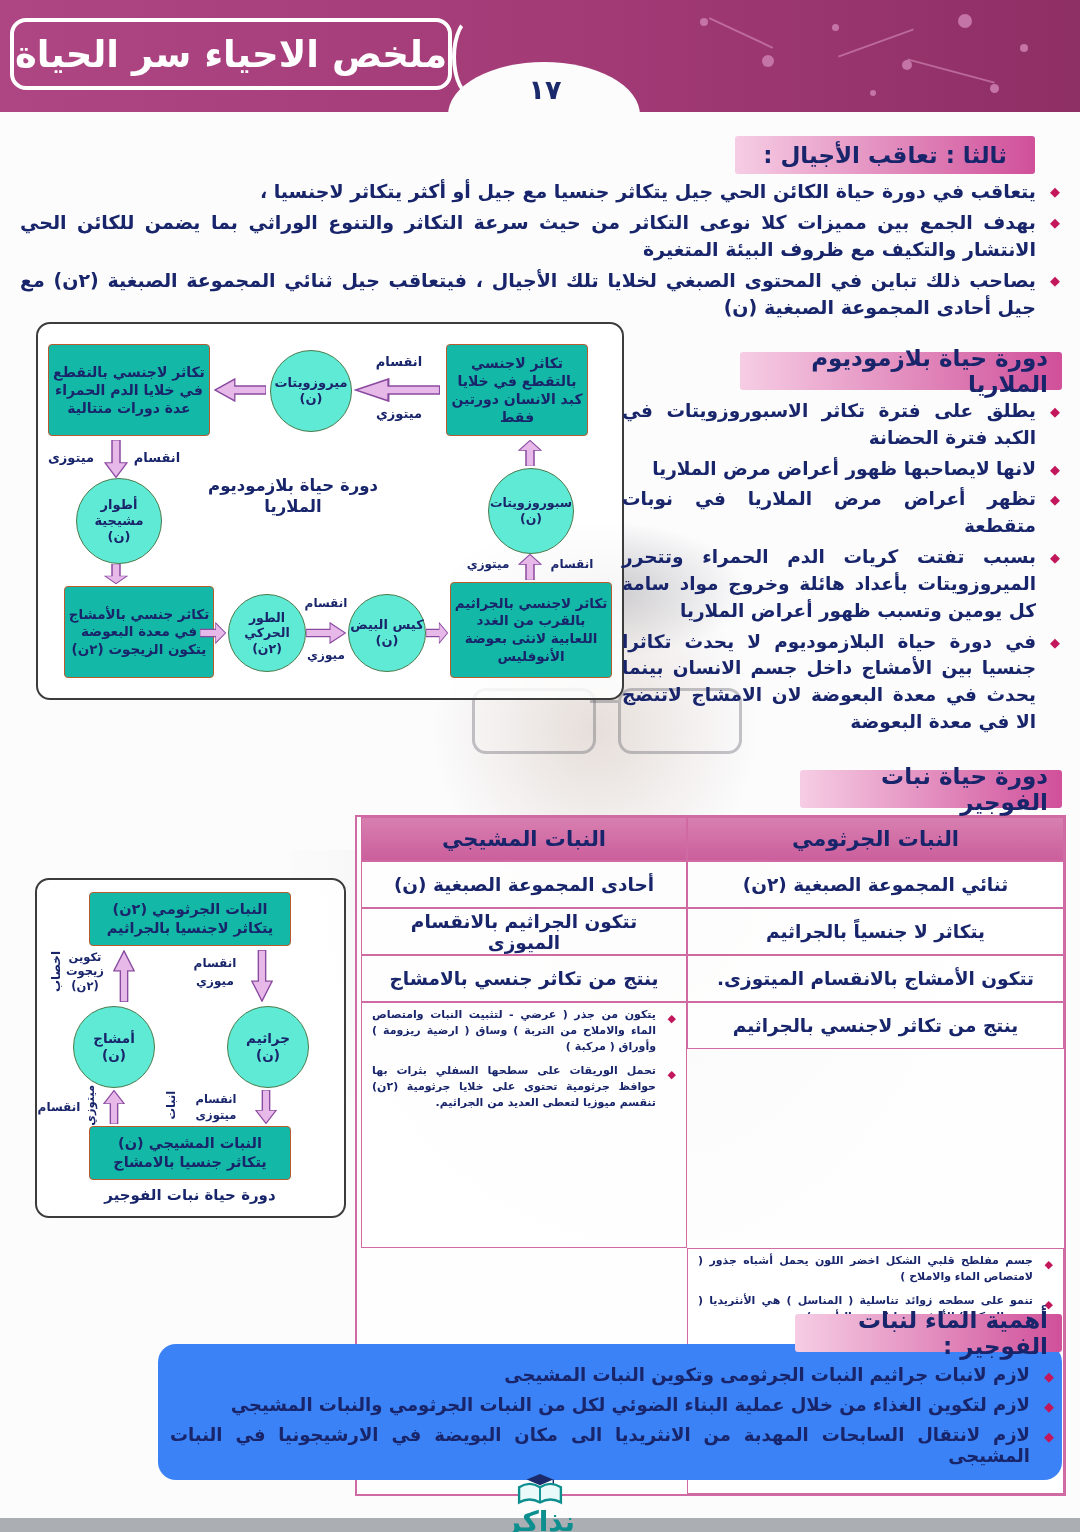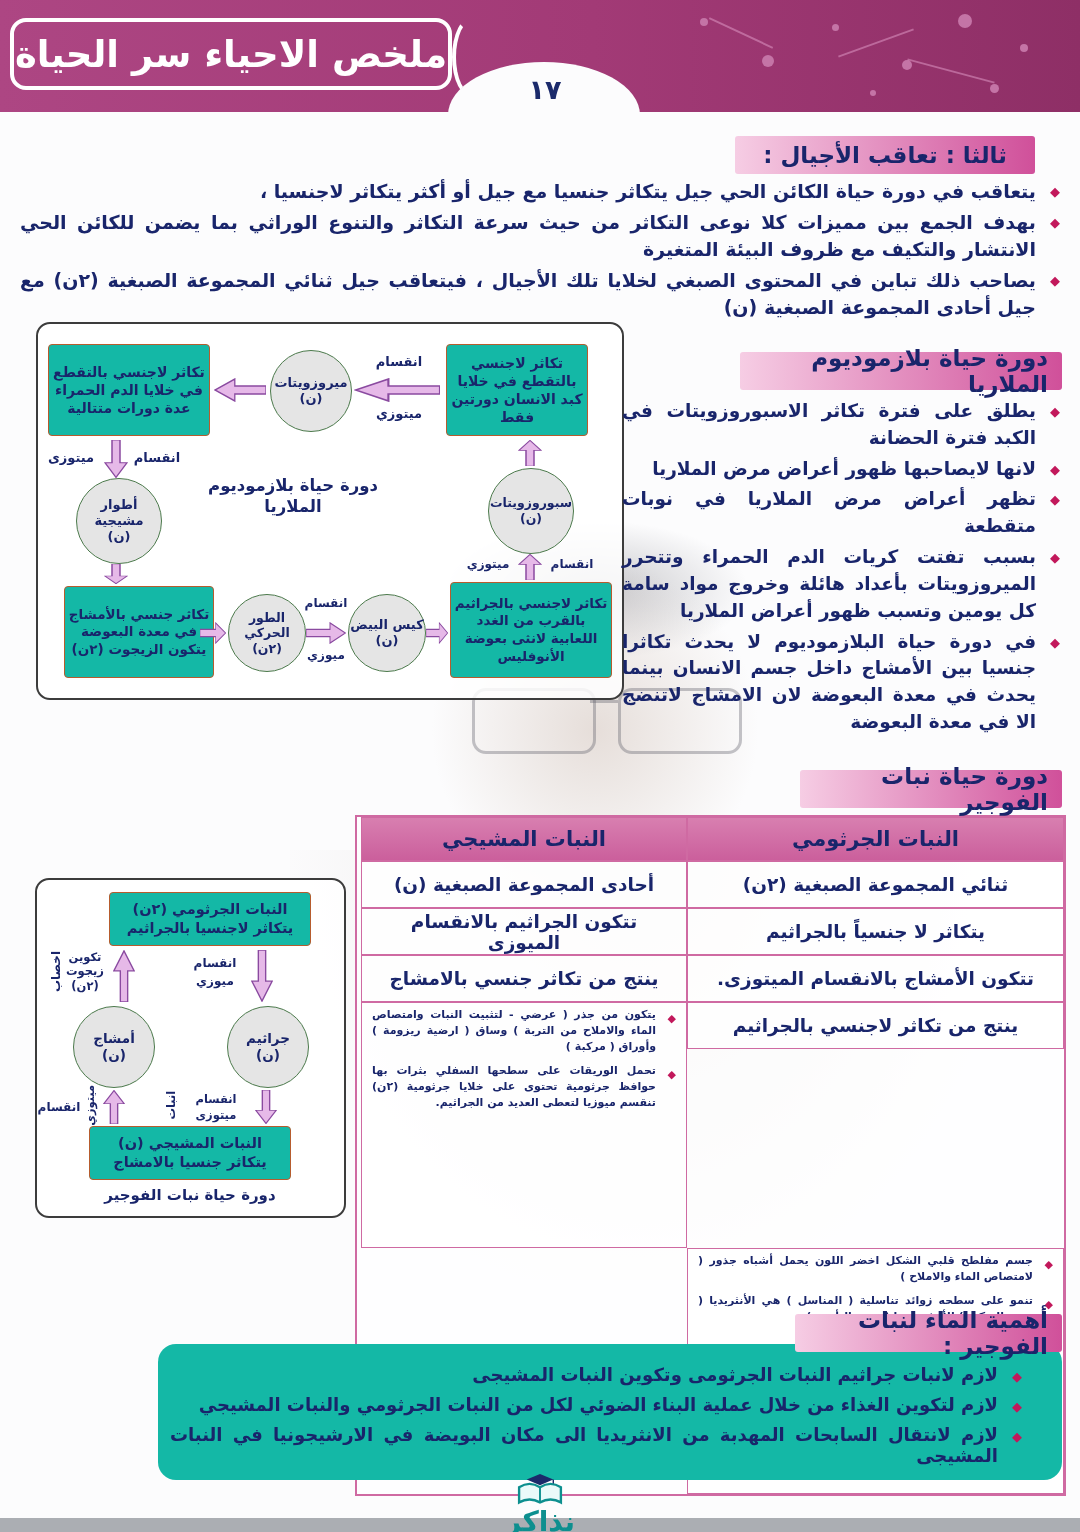--- a/index.html
+++ b/index.html
@@ -37,43 +37,43 @@
   
   .bullets{position:absolute;z-index:1;font-weight:bold;}
   .b{position:relative;padding-right:26px;text-align:justify;margin-bottom:4px;}
   .b::before{content:"◆";position:absolute;right:2px;top:5px;font-size:13px;color:#c2185b;}
   
   .diag{position:absolute;background:rgba(255,255,255,.84);border:2px solid #3c3c3c;
         border-radius:14px;z-index:1;}
   .ybox{position:absolute;background:#14b8a6;border:1.6px solid #b65c2e;border-radius:4px;
         color:#19256b;font-weight:bold;text-align:center;display:flex;align-items:center;
         justify-content:center;padding:3px;box-sizing:border-box;line-height:1.3;}
-  .circ{position:absolute;background:#e5e5e5;border:1.6px solid #4c7a4c;border-radius:50%;
+  .circ{position:absolute;background:#5eead4;border:1.6px solid #4c7a4c;border-radius:50%;
         color:#19256b;font-weight:bold;display:flex;align-items:center;justify-content:center;
         text-align:center;line-height:1.25;}
   .pre{white-space:pre-line;}
   .dlbl{position:absolute;color:#19256b;font-weight:bold;font-size:13px;text-align:center;
         line-height:1.25;}
   .rot{transform:rotate(-90deg);transform-origin:center;}
   .arrow{position:absolute;}
   
   .ftable{position:absolute;left:355px;top:815px;width:707px;z-index:1;display:grid;
           grid-template-columns:377px 326px;border:2.5px solid #cf6aa2;background:rgba(255,255,255,.7);}
   .ftable>div{border:1.5px solid #cf6aa2;box-sizing:border-box;display:flex;align-items:center;
               justify-content:center;text-align:center;font-weight:bold;color:#19256b;padding:4px 10px;}
   .th{height:44px;background:linear-gradient(to bottom,#d87fb0,#cb5f9c);font-size:21px;}
   .td{height:47px;font-size:18.5px;background:rgba(255,255,255,.65);}
   .tdl{height:246px;font-size:11px;align-items:flex-start!important;justify-content:flex-start!important;
        flex-direction:column;text-align:right;padding-top:10px;background:rgba(255,255,255,.65);}
   .tb{position:relative;padding-right:20px;text-align:justify;margin-bottom:8px;line-height:1.45;width:100%;
       box-sizing:border-box;}
   .tb::before{content:"◆";position:absolute;right:0;top:4px;font-size:11px;color:#c2185b;}
   
-  .water-box{position:absolute;left:158px;top:1344px;width:904px;height:136px;background:#14b8a6;
-             border-radius:18px;padding:20px 38px 0 12px;box-sizing:border-box;font-size:18px;
+  .water-box{position:absolute;left:158px;top:1344px;width:904px;height:136px;background:#3b82f6;
+             border-radius:18px;padding:20px 6px 0 12px;box-sizing:border-box;font-size:18px;
              font-weight:bold;color:#19256b;z-index:1;}
   .water-box .b{margin-bottom:9px;}
   
   .logo{position:absolute;left:478px;top:1472px;width:124px;text-align:center;z-index:4;}
   .logo-ar{color:#0d8f8f;font-size:28px;font-weight:bold;margin-top:-9px;}
   .logo-en{color:#2a2a33;font-size:13px;font-style:italic;margin-top:-4px;}
   .bottom-strip{position:absolute;left:0;top:1518px;width:1080px;height:14px;background:#abaeb3;z-index:3;}
 </style>
 </head>
 <body>
@@ -203,21 +203,21 @@
       <div class="tb"><span>يتكون من جذر ( عرضي - لتثبيت النبات وامتصاص الماء والاملاح من التربة ) وساق ( ارضية ريزومة ) وأوراق ( مركبة )</span></div>
       <div class="tb"><span>تحمل الوريقات على سطحها السفلي بثرات بها حوافظ جرثومية تحتوى على خلايا جرثومية (٢ن) تنقسم ميوزيا لتعطى العديد من الجراثيم.</span></div>
     </div>
     <div class="tdl">
       <div class="tb"><span>جسم مفلطح قلبي الشكل اخضر اللون يحمل أشباه جذور ( لامتصاص الماء والاملاح )</span></div>
       <div class="tb"><span>تنمو على سطحه زوائد تناسلية ( المناسل ) هي الأنثريديا ( عضو التذكير ) الأرشيجونيا ( عضو التأنيث )</span></div>
     </div>
   </div>
 
   <div class="diag" style="left:35px;top:878px;width:307px;height:336px;">
-    <div class="ybox pre" style="left:52px;top:12px;width:202px;height:54px;font-size:14.5px;margin-left:20px;">النبات الجرثومي (٢ن)
+    <div class="ybox pre" style="left:52px;top:12px;width:202px;height:54px;font-size:14.5px;">النبات الجرثومي (٢ن)
 يتكاثر لاجنسيا بالجراثيم</div>
     <div class="ybox pre" style="left:52px;top:246px;width:202px;height:54px;font-size:14.5px;">النبات المشيجي (ن)
 يتكاثر جنسيا بالامشاج</div>
     <div class="circ pre" style="left:36px;top:126px;width:80px;height:80px;font-size:13.5px;">أمشاج
 (ن)</div>
     <div class="circ pre" style="left:190px;top:126px;width:80px;height:80px;font-size:13.5px;">جراثيم
 (ن)</div>
 
     <svg class="arrow" style="left:76px;top:70px;" width="22" height="52" viewBox="0 0 24 60" preserveAspectRatio="none">
         <polygon points="8,60 8,24 1,24 12,1 23,24 16,24 16,60" fill="#e6b9e8" stroke="#8a4aa0" stroke-width="1.5"></polygon>

